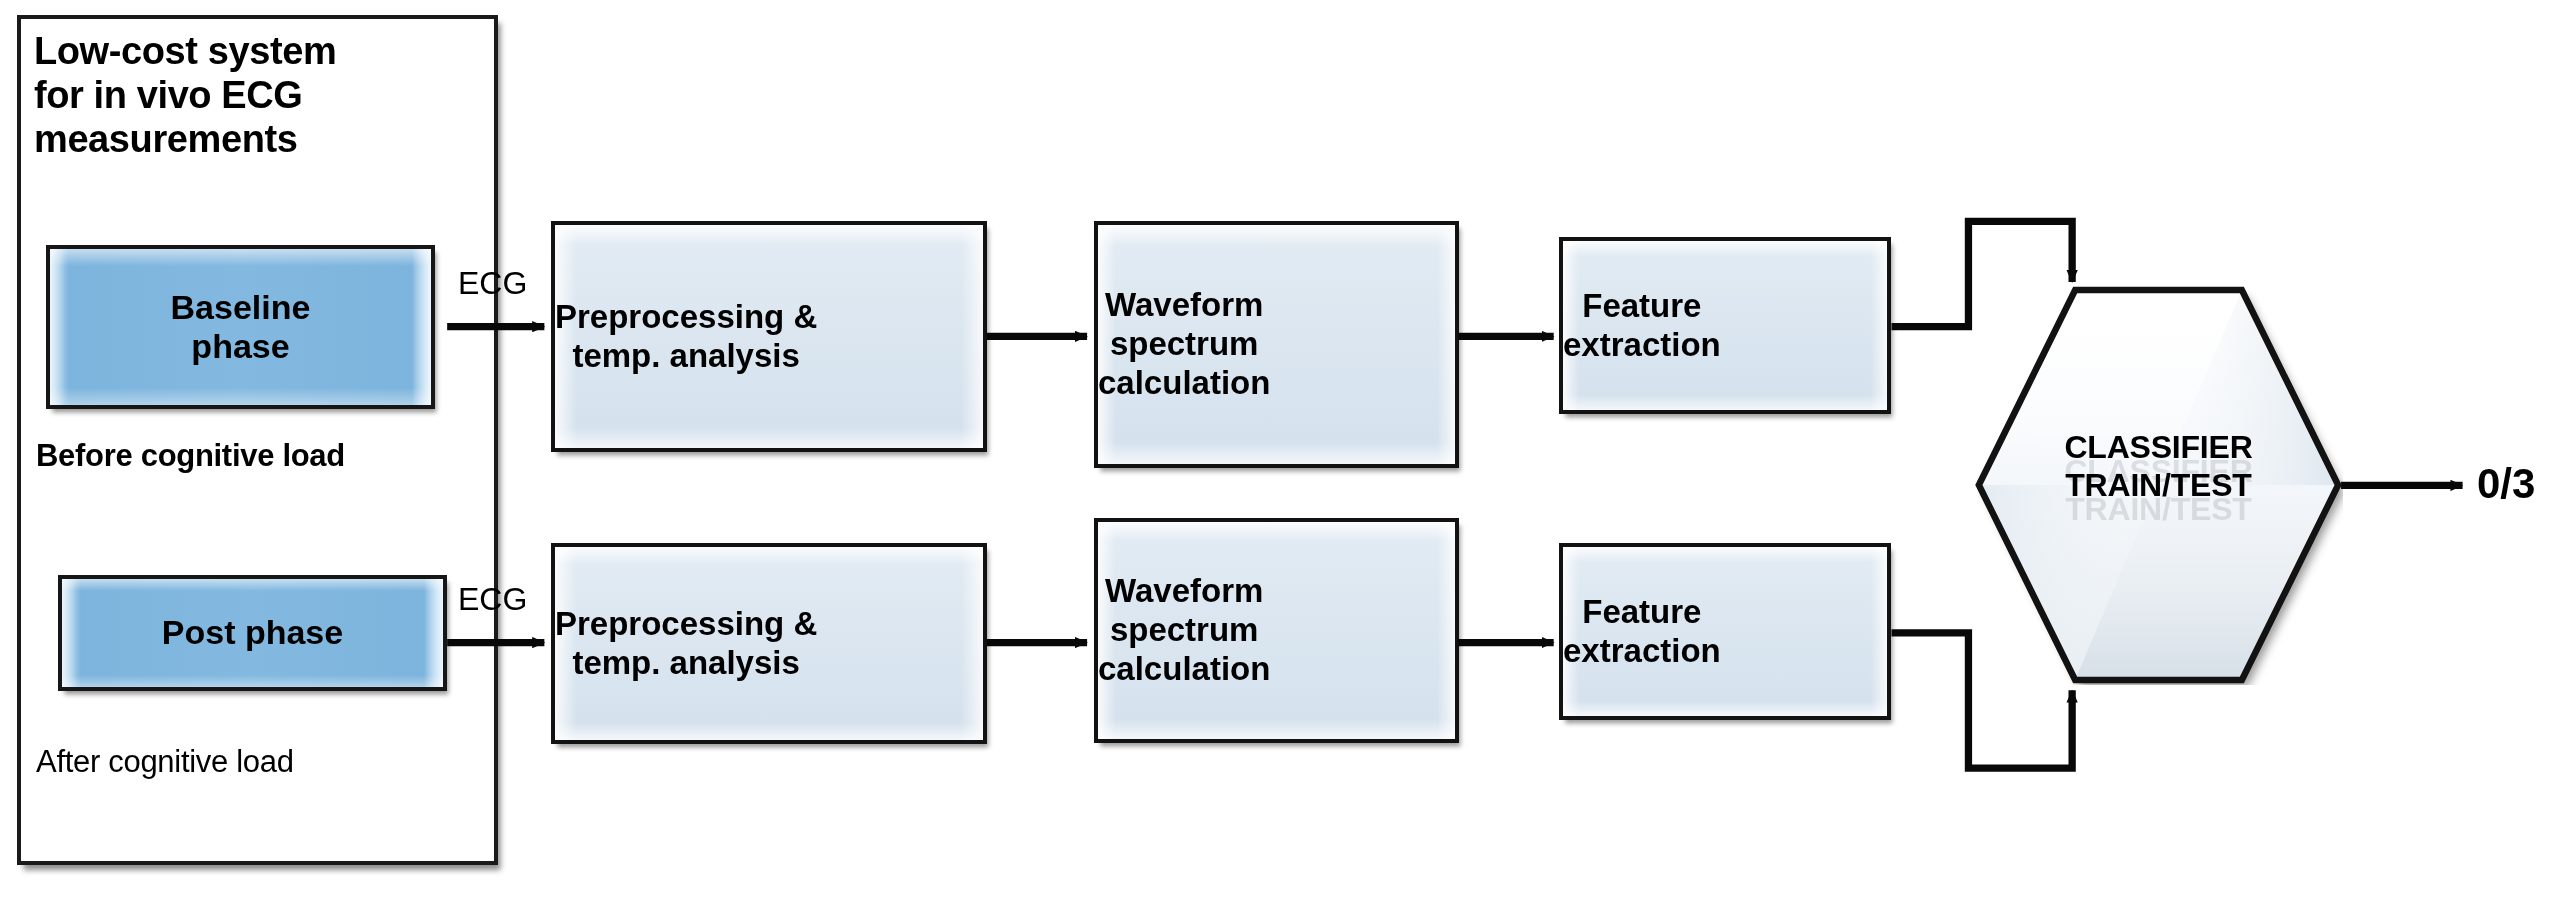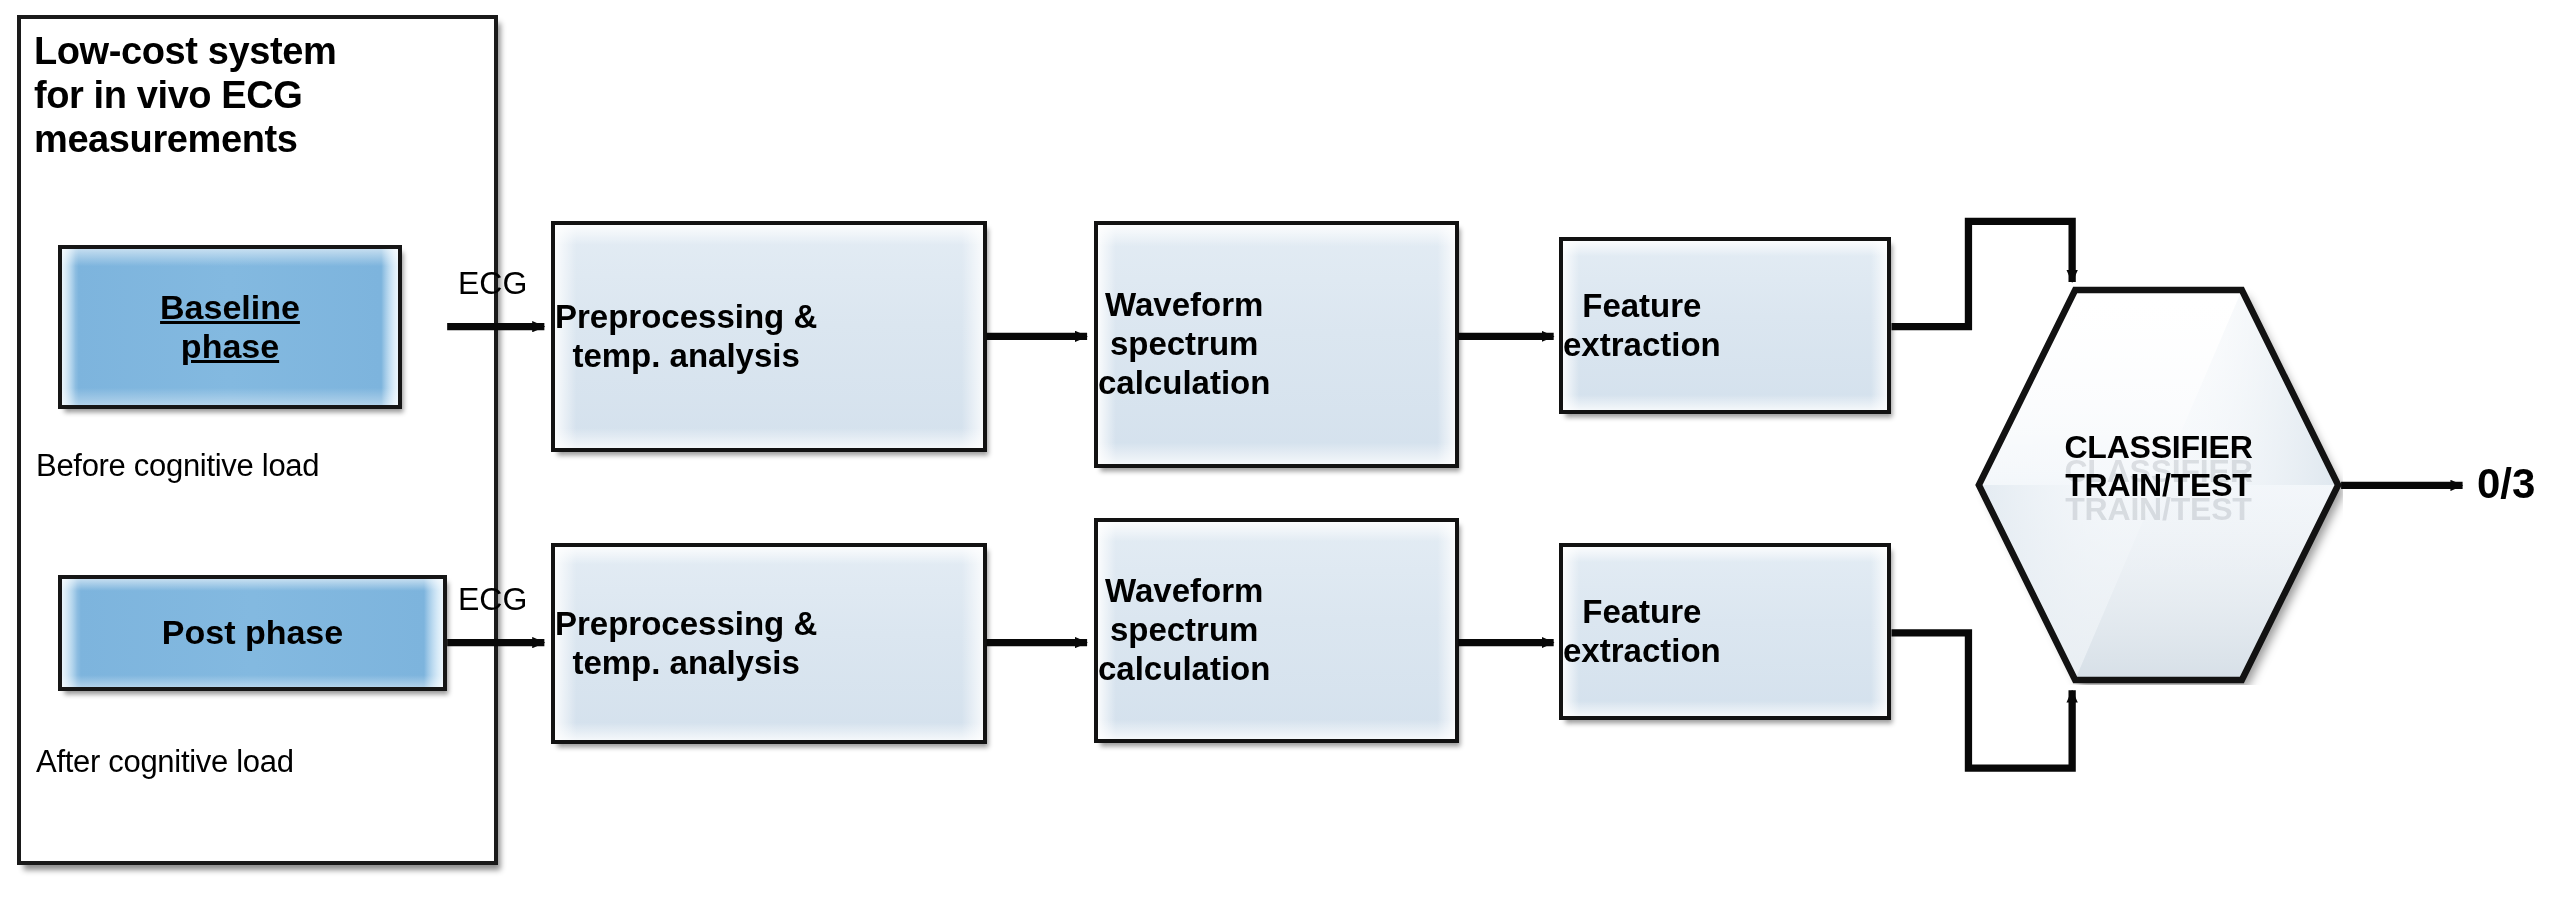--- a/index.html
+++ b/index.html
@@ -88,26 +88,26 @@
 </head>
 <body>
 
 <div id="stage">
 
   <div class="group-box"></div>
   <div class="group-title">Low-cost system
 for in vivo ECG
 measurements</div>
 
-  <div class="phase-box" style="left:58px;top:245px;width:344px;height:164px;text-decoration:underline;">
+  <div class="phase-box" style="left:46px;top:245px;width:389px;height:164px;">
     <span class="inner-bevel"></span>
     <span class="phase-label">Baseline
 phase</span>
   </div>
-  <div class="caption" style="left:36px;top:449px;">Before cognitive load</div>
+  <div class="caption" style="left:36px;top:439px;font-weight:bold;">Before cognitive load</div>
 
   <div class="proc-box" style="left:551px;top:221px;width:436px;height:231px;">
     <span class="inner-bevel"></span>
     <span class="proc-label">Preprocessing &amp;
 temp. analysis</span>
   </div>
 
   <div class="proc-box" style="left:1094px;top:221px;width:365px;height:247px;">
     <span class="inner-bevel"></span>
     <span class="proc-label">Waveform

